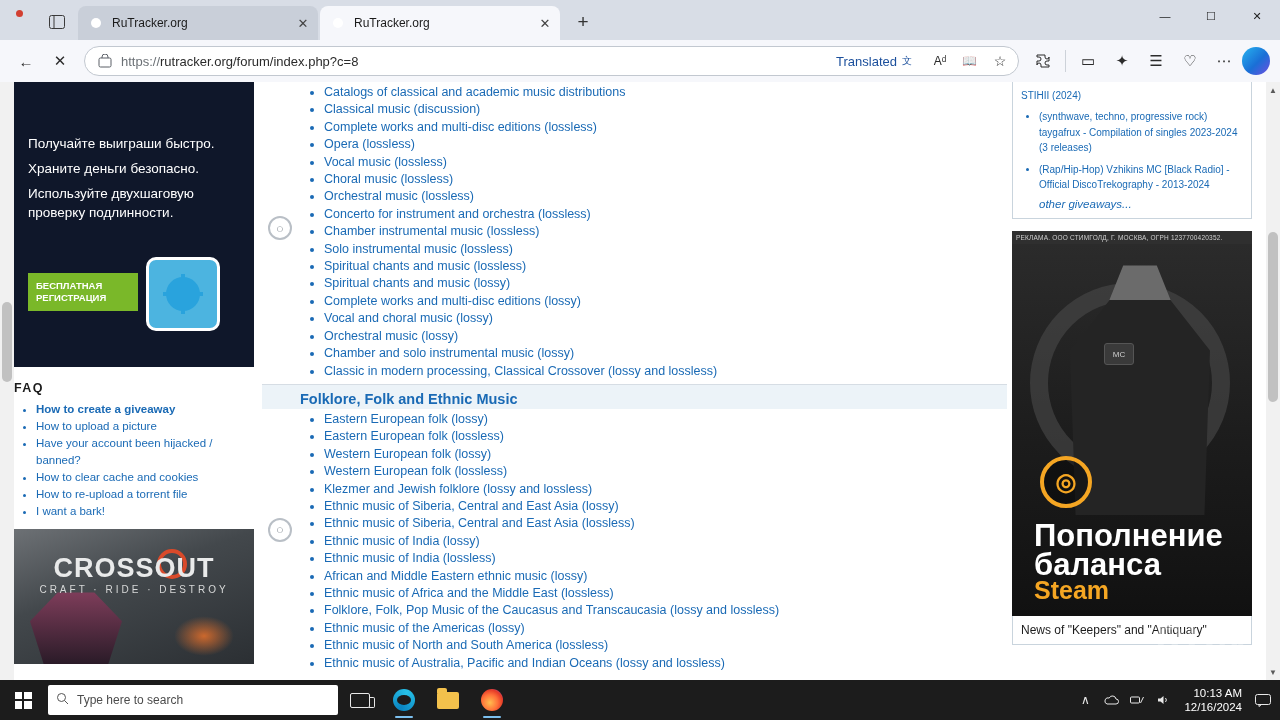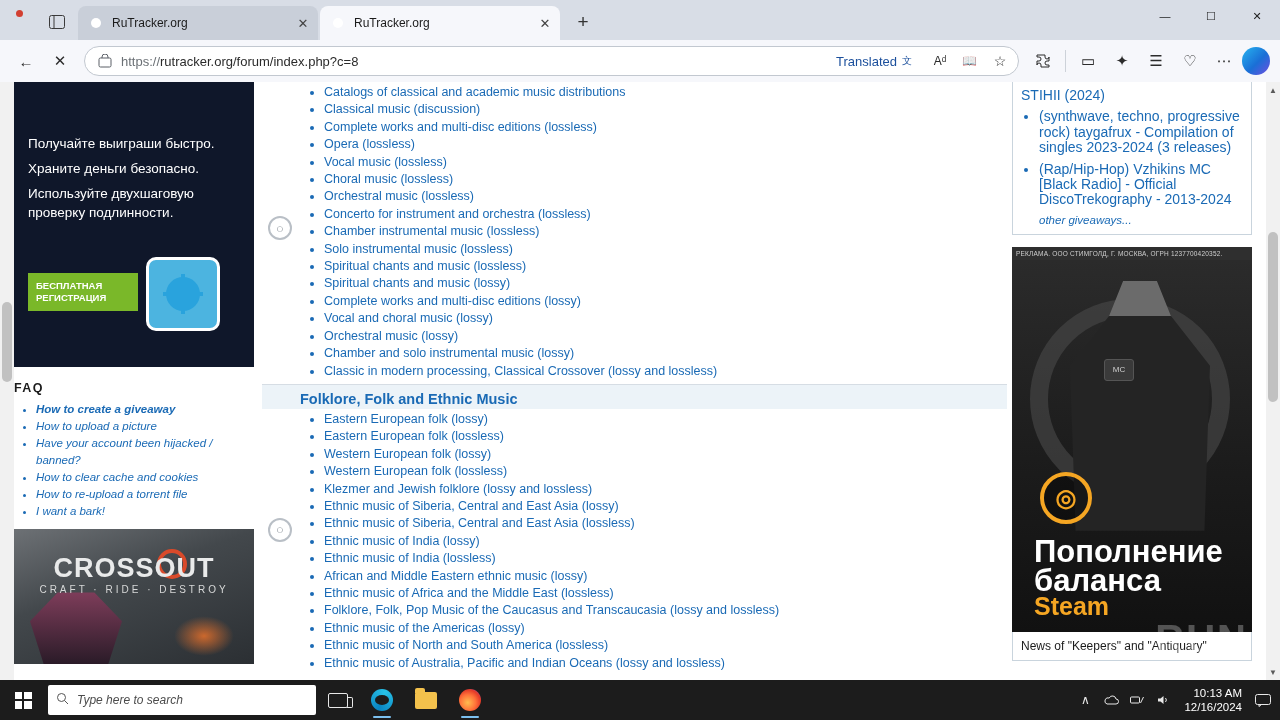--- a/index.html
+++ b/index.html
@@ -113,21 +113,21 @@
   }
   .promo-safe .knob { width: 34px; height: 34px; border-radius: 50%; background: #29a3dd; position: relative; }
   .promo-safe .knob:before, .promo-safe .knob:after {
     content: ""; position: absolute; left: 50%; top: 50%; width: 40px; height: 4px;
     background: #29a3dd; transform: translate(-50%,-50%);
   }
   .promo-safe .knob:after { transform: translate(-50%,-50%) rotate(90deg); }
 
   .faq-title { font-size: 12.5px; font-weight: bold; letter-spacing: 1.4px; color: #1b1b1b; margin: 14px 0 6px 0; }
   .faq-list { margin: 0; padding-left: 22px; }
-  .faq-list li { font-size: 11.5px; line-height: 16.2px; color: #1a6ab5; margin-bottom: 1px; font-style: italic; }
+  .faq-list li { font-size: 11.5px; line-height: 16.2px; color: #1a6ab5; margin-bottom: 1px; }
   .faq-list li.bold a { font-weight: bold; }
   .faq-list a { color: #1a6ab5; text-decoration: none; }
 
   .crossout {
     margin-top: 10px; width: 240px; height: 135px; position: relative; overflow: hidden;
     background: linear-gradient(160deg,#6d7175 0%, #43484c 40%, #2b2f33 100%);
   }
   .crossout .logo1 {
     position: absolute; top: 24px; left: 0; width: 240px; text-align: center;
     font-size: 27px; font-weight: bold; color: #e9eaea; letter-spacing: 1px;
@@ -168,21 +168,21 @@
     color: #8d949b; font-size: 13px;
   }
   .sep { height: 1px; background: #d6dde4; margin: 2px 0 0 0; }
 
   
   .rightcol { position: absolute; left: 1012px; top: 0; width: 240px; height: 598px; }
   .news-box {
     border: 1px solid #c9d4dd; border-top: none; padding: 6px 8px 8px 8px; background: #ffffff;
   }
   .news-list { margin: 0; padding-left: 18px; }
-  .news-list li { font-size: 14px; line-height: 15.4px; color: #1a6ab5; margin-bottom: 6px; }
+  .news-list li { font-size: 10px; line-height: 15.4px; color: #1a6ab5; margin-bottom: 6px; }
   .news-list li a { color: #1a6ab5; text-decoration: none; }
   .news-more { font-size: 11.5px; font-style: italic; color: #1a6ab5; padding-left: 18px; margin-top: 2px; }
 
   .ad {
     margin-top: 12px; width: 240px; height: 385px; position: relative;
     background: linear-gradient(180deg,#2c2c2c 0%, #1c1c1c 55%, #111 100%);
     overflow: hidden;
   }
   .ad .adlabel {
     font-size: 6.5px; color: #cfcfcf; padding: 3px 4px; letter-spacing: .2px; white-space: nowrap;
@@ -240,22 +240,22 @@
 
   
   .taskbar {
     position: absolute; left: 0; top: 680px; width: 1280px; height: 40px;
     background: #1c1c1c; display: flex; align-items: center; color: #fff;
   }
   .startbtn { width: 46px; height: 40px; display: flex; align-items: center; justify-content: center; }
   .winlogo { width: 17px; height: 17px; display: grid; grid-template-columns: 1fr 1fr; grid-template-rows: 1fr 1fr; gap: 2px; }
   .winlogo i { background: #fff; display: block; }
   .searchbox {
-    width: 268px; height: 30px; background: #ffffff; color: #4b4b4b; border-radius: 2px;
-    display: flex; align-items: center; padding: 0 8px; gap: 8px; font-size: 12px; margin-left: 2px; font-style: italic;
+    width: 290px; height: 30px; background: #ffffff; color: #4b4b4b; border-radius: 2px;
+    display: flex; align-items: center; padding: 0 8px; gap: 8px; font-size: 12px; margin-left: 2px;
   }
   .tb-icon { width: 44px; height: 40px; display: flex; align-items: center; justify-content: center; }
   .tray { margin-left: auto; display: flex; align-items: center; gap: 0; padding-right: 4px; }
   .tray .ti { width: 26px; height: 40px; display: flex; align-items: center; justify-content: center; font-size: 12px; color: #e8e8e8;}
   .clock { font-size: 11.5px; line-height: 14px; text-align: right; padding: 0 8px; color: #fff; }
   .notif { width: 26px; height: 40px; display: flex; align-items: center; justify-content: center; }
   .edge-ico {
     width: 22px; height: 22px; border-radius: 50%;
     background: conic-gradient(from 200deg,#0a84c1,#27c2e8,#0a84c1);
     position: relative;

